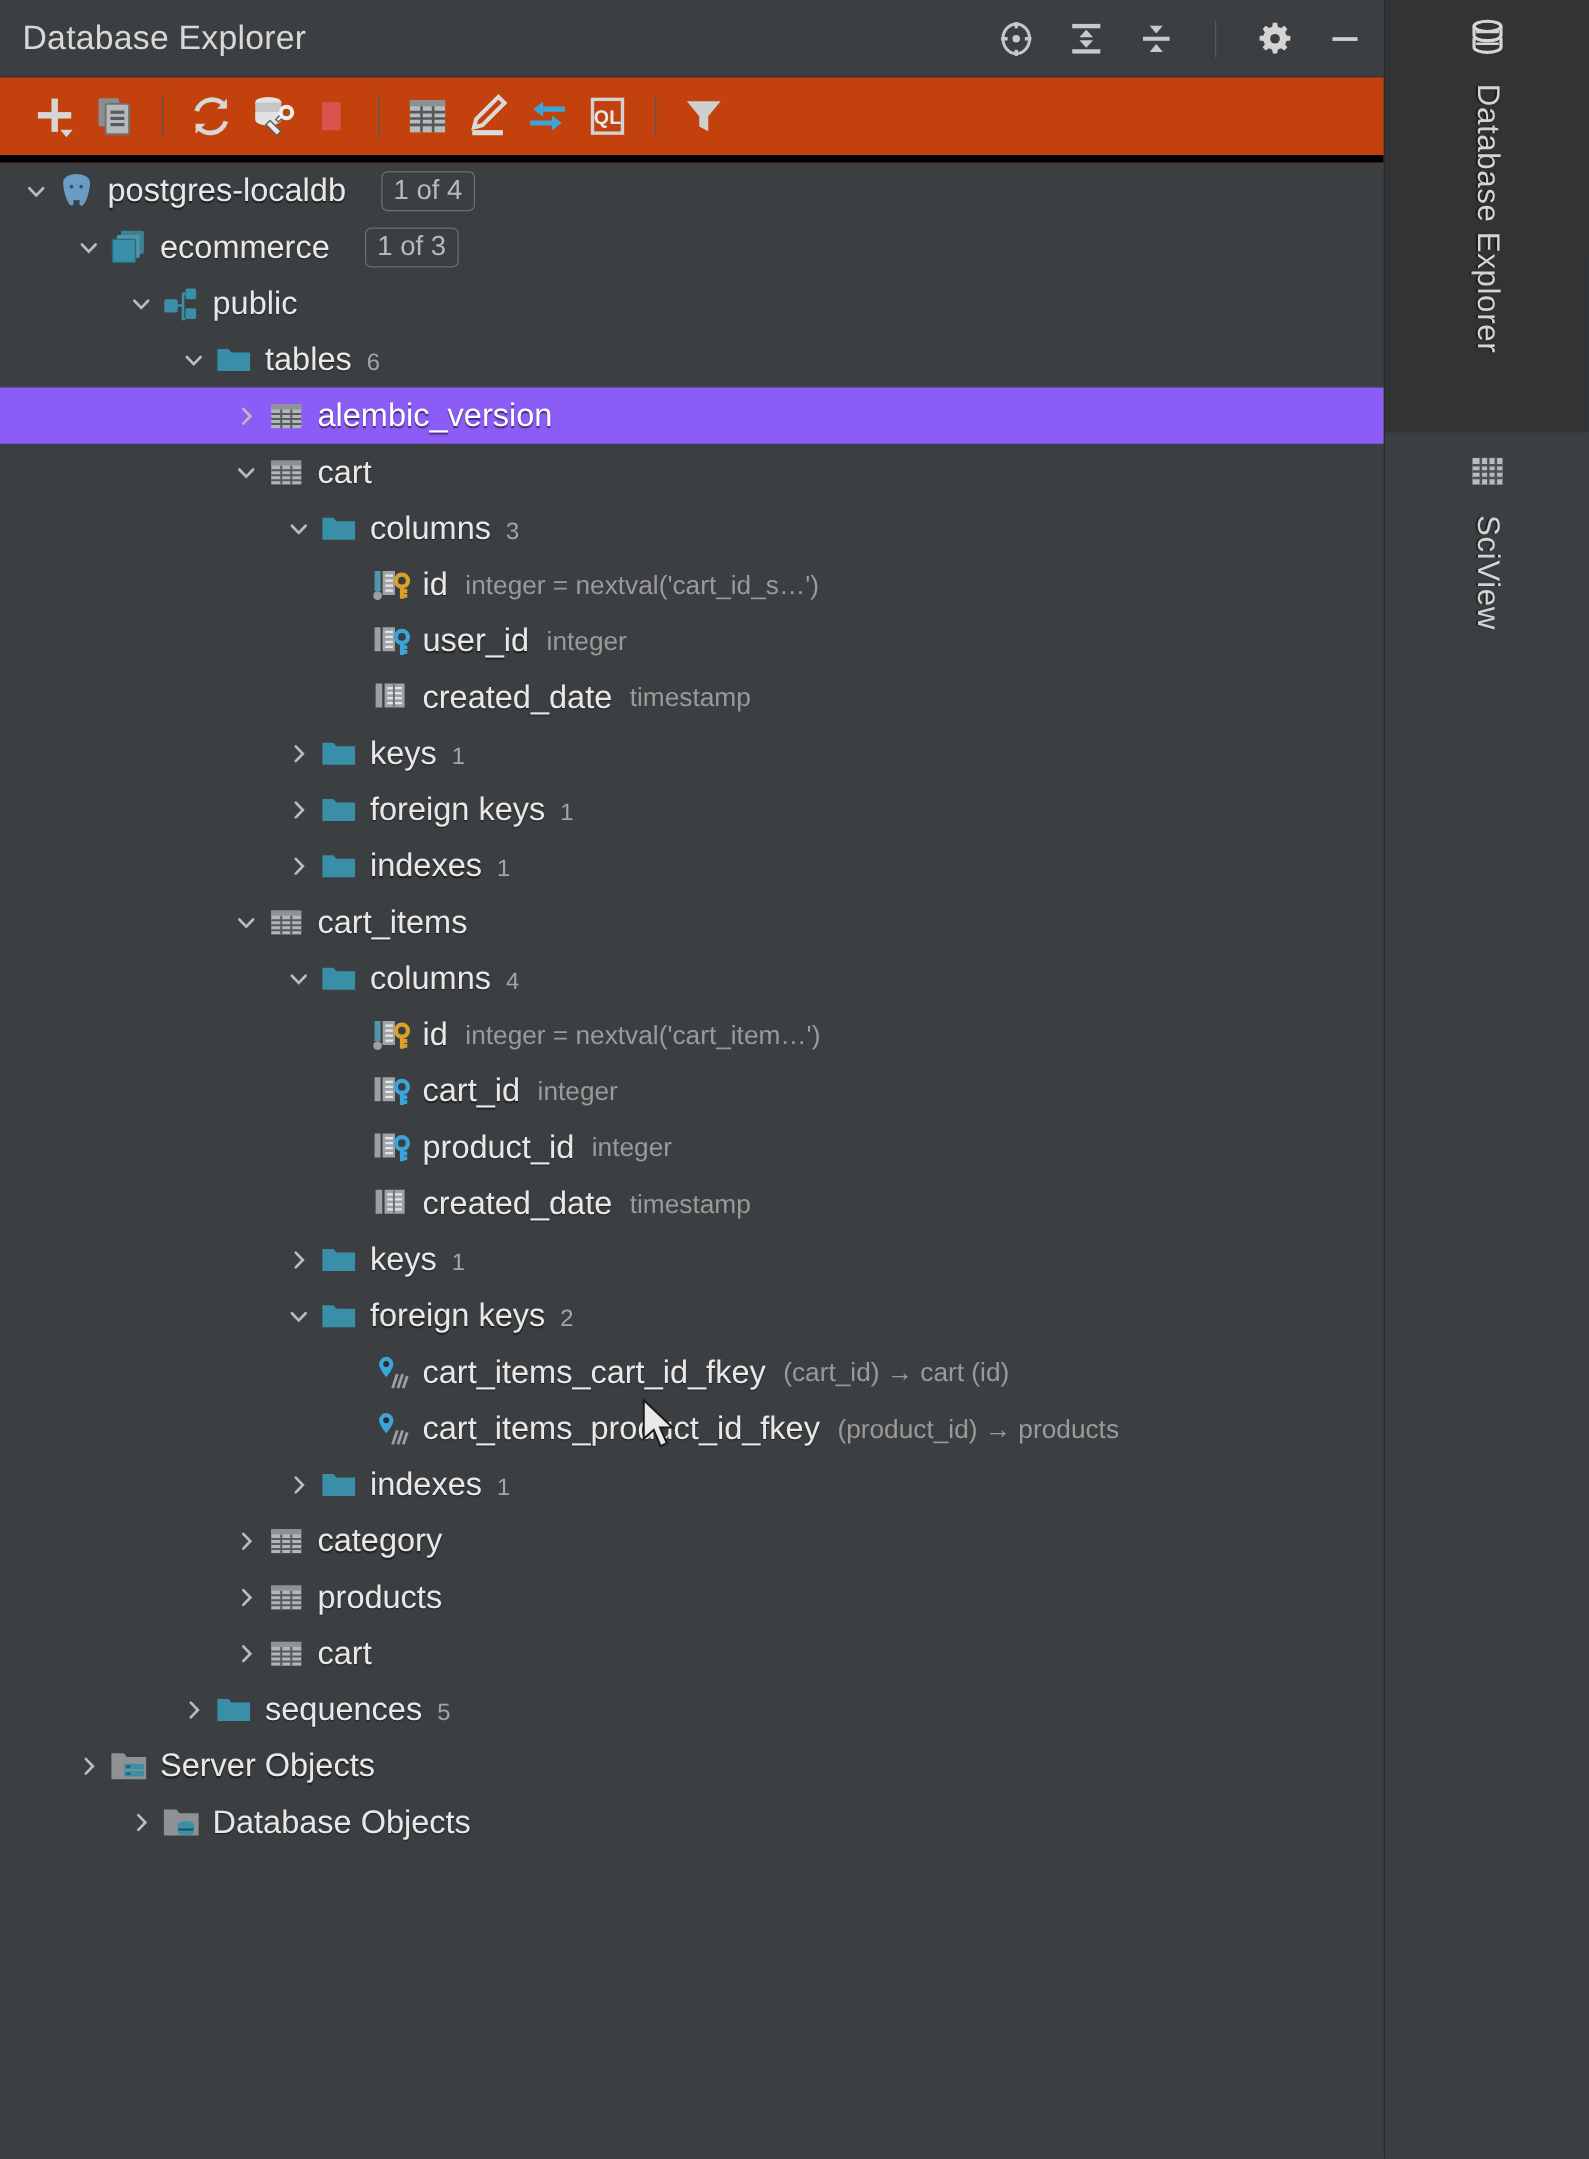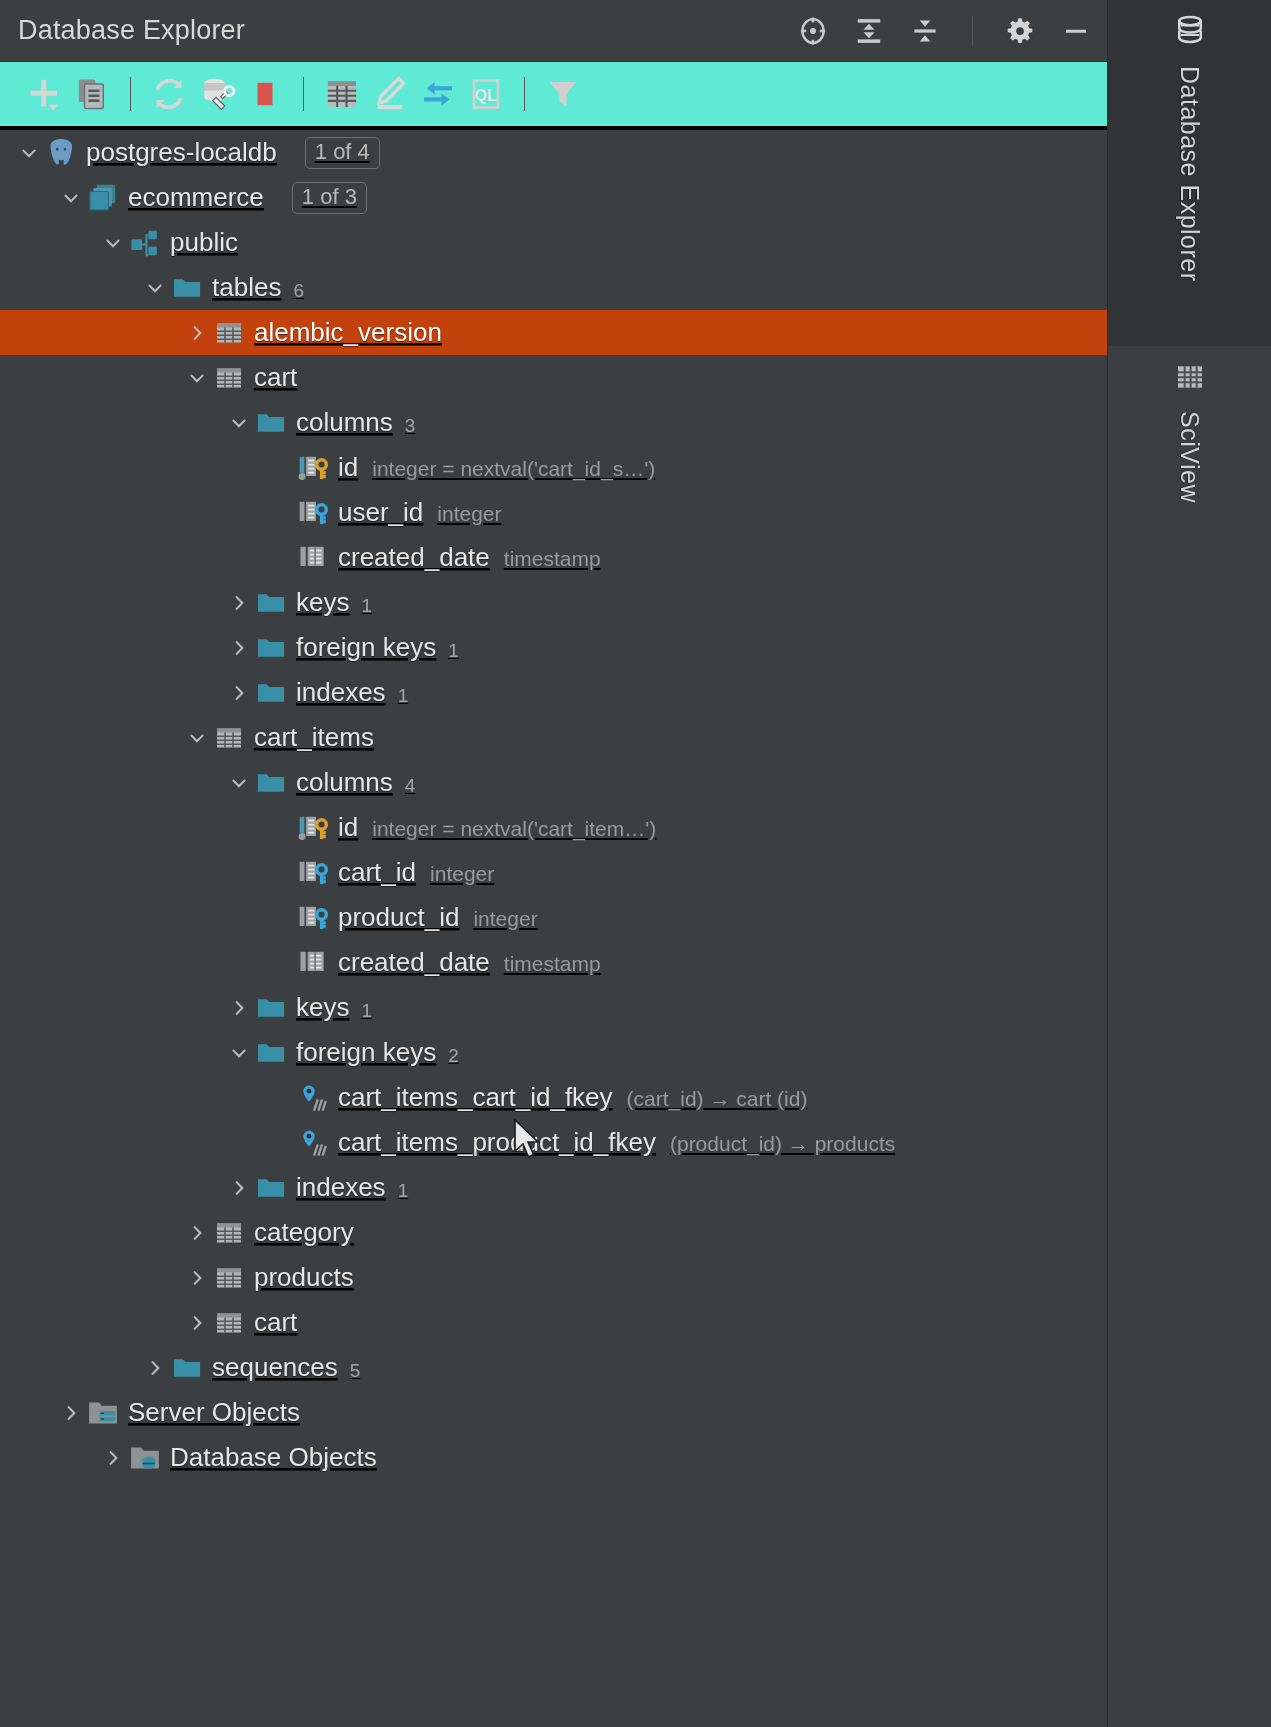--- a/index.html
+++ b/index.html
@@ -40,39 +40,38 @@
   }
   .tb-div {
     width: 1px; height: 30px; background: #555759; margin: 0 8px;
   }
 
   
   .toolbar {
     height: 68px;
     display: flex; align-items: center;
     padding-left: 20px;
-    border-bottom: 4px solid #000000;
-    background: #5eead4;
+    border-bottom: 6px solid #000000;
+    background: #c2410c;
   }
   .ttn {
     width: 48px; height: 44px;
     display: flex; align-items: center; justify-content: center;
   }
   .tdiv { width: 1px; height: 34px; background: #555759; margin: 0 14px; }
 
   
   .tree { position: relative; }
   .row {
     height: 45px;
     display: flex; align-items: center;
     white-space: nowrap;
     position: relative;
-    text-decoration: underline;
-  }
-  .row.selected { background: #c2410c; }
+  }
+  .row.selected { background: #8b5cf6; }
   .twisty {
     width: 30px; flex: 0 0 30px;
     display: flex; align-items: center; justify-content: center;
     color: #b9b9b9;
   }
   .ico {
     width: 34px; flex: 0 0 34px;
     display: flex; align-items: center; justify-content: center;
     margin-right: 8px;
   }

